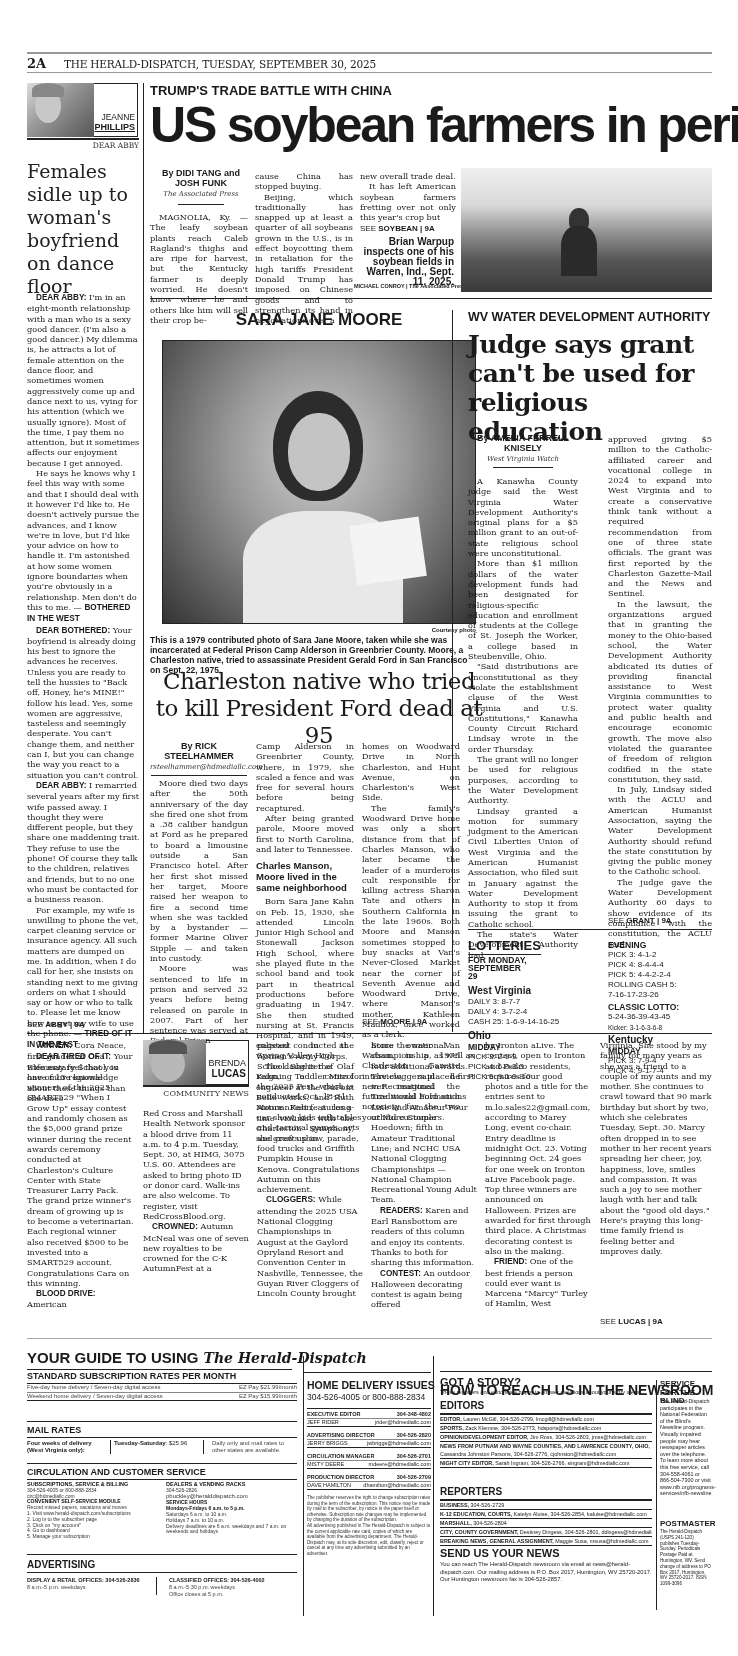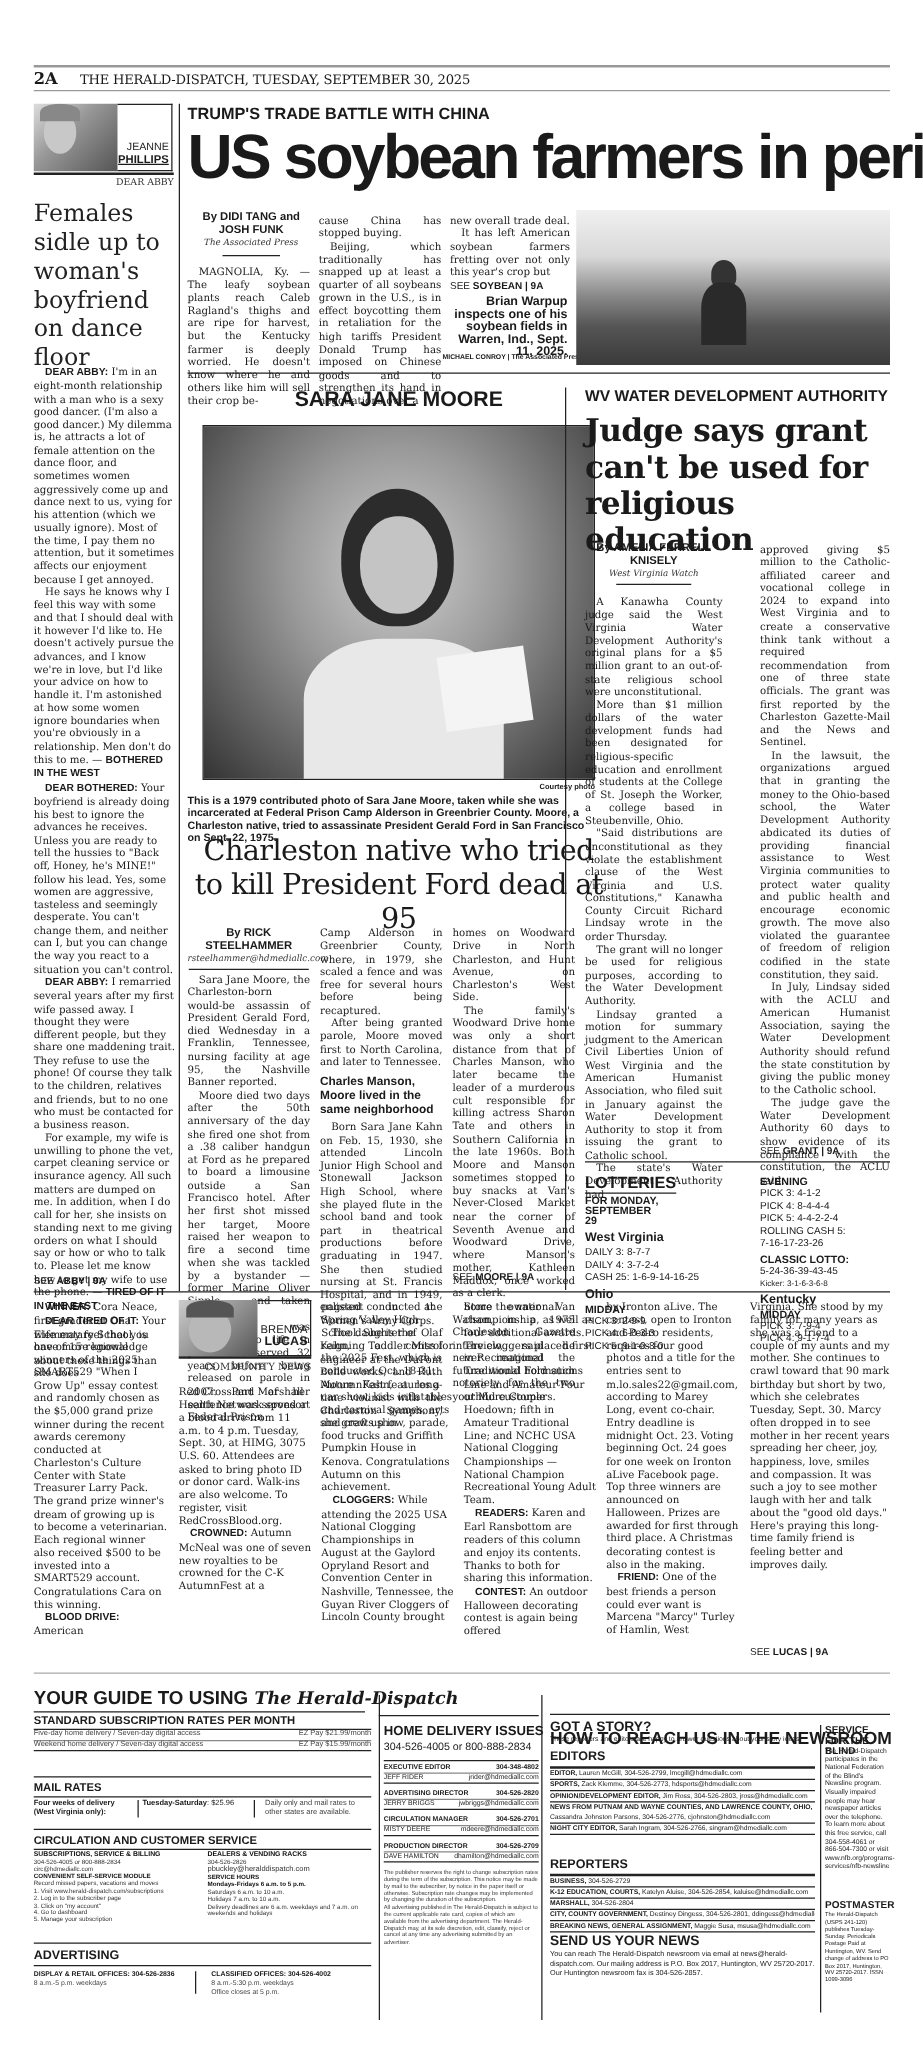--- a/index.html
+++ b/index.html
@@ -90,21 +90,20 @@
 <div class="abs cond" style="left:150px;top:627px;width:326px;text-align:right;font-size:6px;font-weight:700;">Courtesy photo</div>
 <div class="abs cond" style="left:150px;top:635px;width:326px;font-size:8.5px;font-weight:700;line-height:10px;">This is a 1979 contributed photo of Sara Jane Moore, taken while she was incarcerated at Federal Prison Camp Alderson in Greenbrier County. Moore, a Charleston native, tried to assassinate President Gerald Ford in San Francisco on Sept. 22, 1975.</div>
 <div class="abs serif" style="left:150px;top:668px;width:338px;text-align:center;font-size:23px;line-height:27px;letter-spacing:-0.5px;">Charleston native who tried to kill President Ford dead at 95</div>
 
 <div class="abs" style="left:150px;top:741px;width:98px;">
   <div class="byline">By RICK STEELHAMMER</div>
   <div class="byline-aff">rsteelhammer@hdmediallc.com</div>
   <div style="width:96px;height:1px;background:#222;margin:4px auto 0;"></div>
 </div>
 <div class="abs body-text" style="left:150px;top:778px;width:98px;">
-  <p>Sara Jane Moore, the Charleston-born would-be assassin of President Gerald Ford, died Wednesday in a Franklin, Tennessee, nursing facility at age 95, the Nashville Banner reported.</p>
   <p>Moore died two days after the 50th anniversary of the day she fired one shot from a .38 caliber handgun at Ford as he prepared to board a limousine outside a San Francisco hotel. After her first shot missed her target, Moore raised her weapon to fire a second time when she was tackled by a bystander — former Marine Oliver Sipple — and taken into custody.</p>
   <p>Moore was sentenced to life in prison and served 32 years before being released on parole in 2007. Part of her sentence was served at Federal Prison</p>
 </div>
 <div class="abs body-text" style="left:256px;top:741px;width:98px;">
   <p style="text-indent:0">Camp Alderson in Greenbrier County, where, in 1979, she scaled a fence and was free for several hours before being recaptured.</p>
   <p>After being granted parole, Moore moved first to North Carolina, and later to Tennessee.</p>
   <div class="cond" style="font-weight:700;font-size:9.5px;line-height:11px;margin:6px 0 3px;text-align:left;">Charles Manson, Moore lived in the same neighborhood</div>
   <p>Born Sara Jane Kahn on Feb. 15, 1930, she attended Lincoln Junior High School and Stonewall Jackson High School, where she played flute in the school band and took part in theatrical productions before graduating in 1947. She then studied nursing at St. Francis Hospital, and in 1949, enlisted in the Women's Army Corps.</p>
   <p>The daughter of Olaf Kahn, a control engineer at the DuPont Belle works, and Ruth Moore Kahn, a long-time violinist with the Charleston Symphony, she grew up in</p>
 </div>

